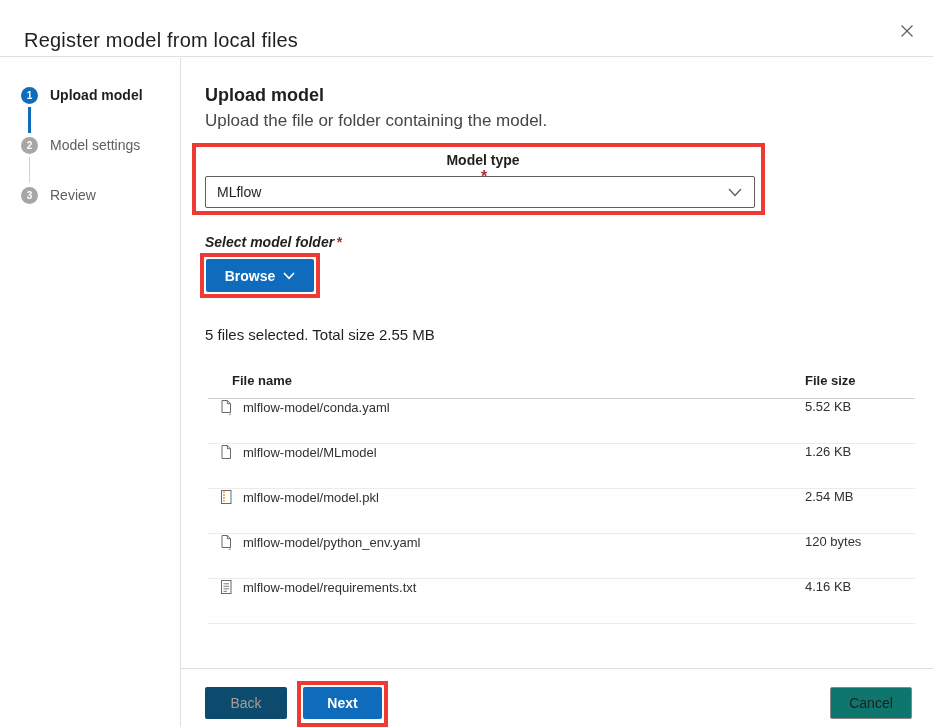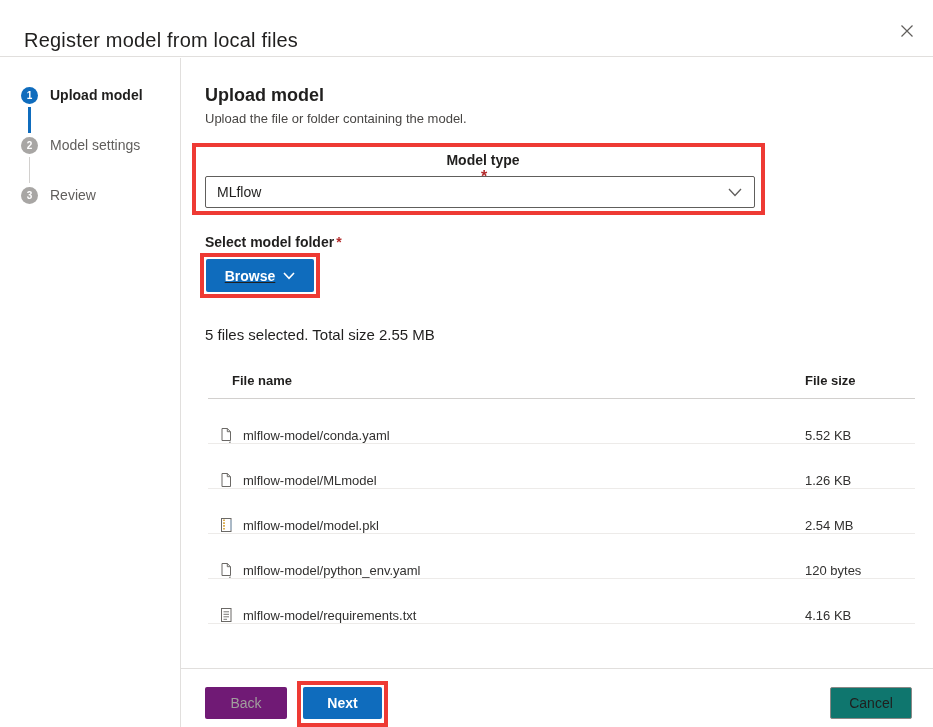--- a/index.html
+++ b/index.html
@@ -43,79 +43,79 @@
   .step-label.active { color:#201f1e; font-weight:700; }
   .step-label.inactive { color:#605e5c; font-weight:400; }
   .step-connector { margin-left:28px; height:26px; width:3px; margin-top:3px; margin-bottom:3px; }
   .step-connector.active { background:#0f6cbd; }
   .step-connector.inactive { background:#d2d0ce; width:1px; margin-left:29px; }
 
   
   .main { position:absolute; top:58px; left:182px; right:0; bottom:59px; background:#fff; }
 
   .content-heading { position:absolute; left:23px; top:27px; font-size:18px; font-weight:700; color:#201f1e; }
-  .content-subheading { position:absolute; left:23px; top:53px; font-size:13px; color:#484644; }
+  .content-subheading { position:absolute; left:23px; top:53px; font-size:17px; color:#484644; }
 
   .redbox { border:4px solid #ee3a34; position:absolute; }
   .redbox-modeltype { left:10px; top:85px; width:573px; height:72px; }
 
   .field-label { font-size:14px; font-weight:700; color:#201f1e; }
   .required { color:#b22a2a; font-weight:700; margin-left:2px; }
 
   .modeltype-label-row { display:flex; align-items:center; margin:5px 0 0 9px; height:18px;flex-direction:column; }
   .info-icon { margin-left:7px; display:inline-flex; cursor:pointer; }
 
   .dropdown {
     position:relative; margin:6px 0 0 9px; width:550px; height:32px;
     border:1px solid #605e5c; border-radius:2px; background:#fff; cursor:pointer;text-align:right;
   }
   .dropdown .dropdown-value {
     position:absolute; left:11px; top:0; line-height:30px; font-size:14px; color:#201f1e;
   }
   .dropdown .chev { position:absolute; right:12px; top:11px; }
 
-  .folder-label { position:absolute; left:23px; top:176px; }
-  .redbox-browse { left:18px; top:195px; width:120px; height:45px; padding:2px;text-decoration:underline; }
+  .folder-label { position:absolute; left:23px; top:176px;font-style:italic; }
+  .redbox-browse { left:18px; top:195px; width:120px; height:45px; padding:2px; }
   .browse-btn {
     width:108px; height:33px; background:#0f6cbd; color:#fff; border:none; border-radius:2px;
     font-family:"Liberation Sans", sans-serif;
     font-size:14px; font-weight:700; cursor:pointer;
     display:flex; align-items:center; justify-content:center; gap:8px;
   }
 
   .summary-text { position:absolute; left:23px; top:268px; font-size:15px; color:#201f1e; }
 
   
   .file-table { position:absolute; left:26px; top:305px; width:707px; }
   .ft-header {
     display:flex; height:36px; align-items:center;
     border-bottom:1px solid #d2d0ce; font-size:13px; font-weight:700; color:#201f1e;
   }
   .ft-col-name { flex:0 0 597px; padding-left:24px; }
   .ft-col-size { flex:1; }
   .ft-row {
-    display:flex; height:45px; align-items:flex-end;
+    display:flex; height:45px; align-items:flex-start;
     border-bottom:1px solid #edebe9; font-size:13px; color:#323130;
   }
   .ft-name-cell { flex:0 0 597px; padding-left:10px; display:flex; align-items:center; }
   .ft-file-icon { flex:0 0 16px; height:16px; margin-right:9px; }
   .ft-size-cell { flex:1; }
 
   
   .footer {
     position:absolute; left:181px; right:0; bottom:0; height:59px;
     border-top:1px solid #e1dfdd; background:#fff;
   }
   .btn {
     font-family:"Liberation Sans", sans-serif; font-size:14px;
     border-radius:2px; cursor:pointer; height:32px;
   }
   .back-btn {
     position:absolute; left:24px; top:18px; width:82px;
-    background:#701a75; color:#a19f9d; border:none;
+    background:#0c4a6e; color:#a19f9d; border:none;
   }
   .redbox-next { left:116px; top:12px; width:91px; height:46px; padding:2px; }
   .next-btn {
     width:79px; height:32px; background:#0f6cbd; color:#fff; border:none;
     font-weight:700; border-radius:2px; cursor:pointer;
     font-family:"Liberation Sans", sans-serif; font-size:14px;
   }
   .cancel-btn {
     position:absolute; right:21px; top:18px; width:82px;
     background:#0f766e; color:#201f1e; border:1px solid #8a8886;

